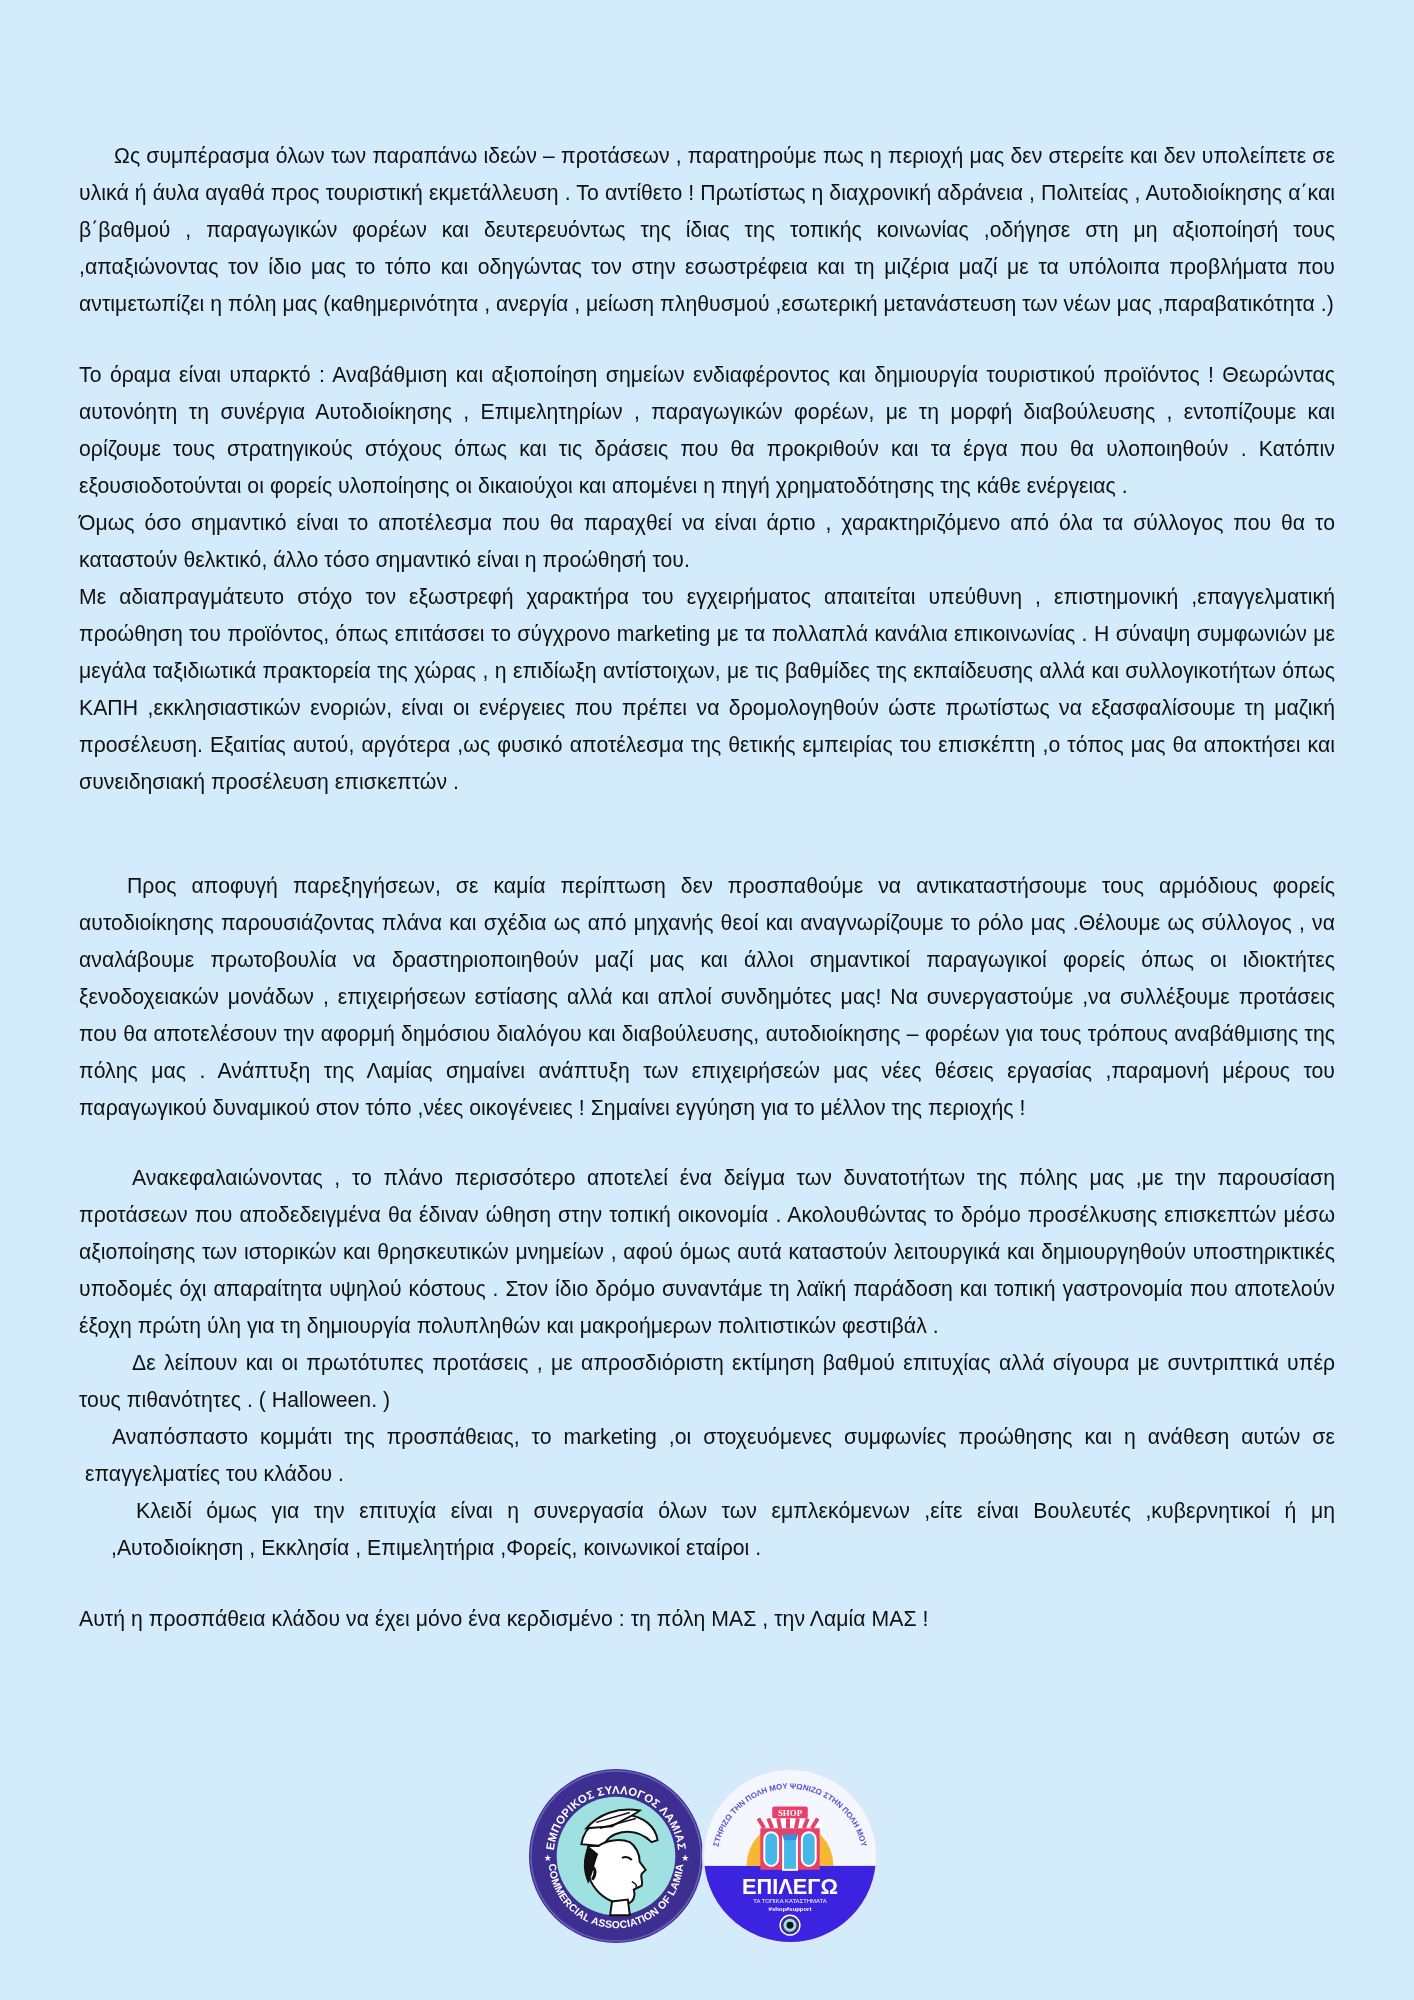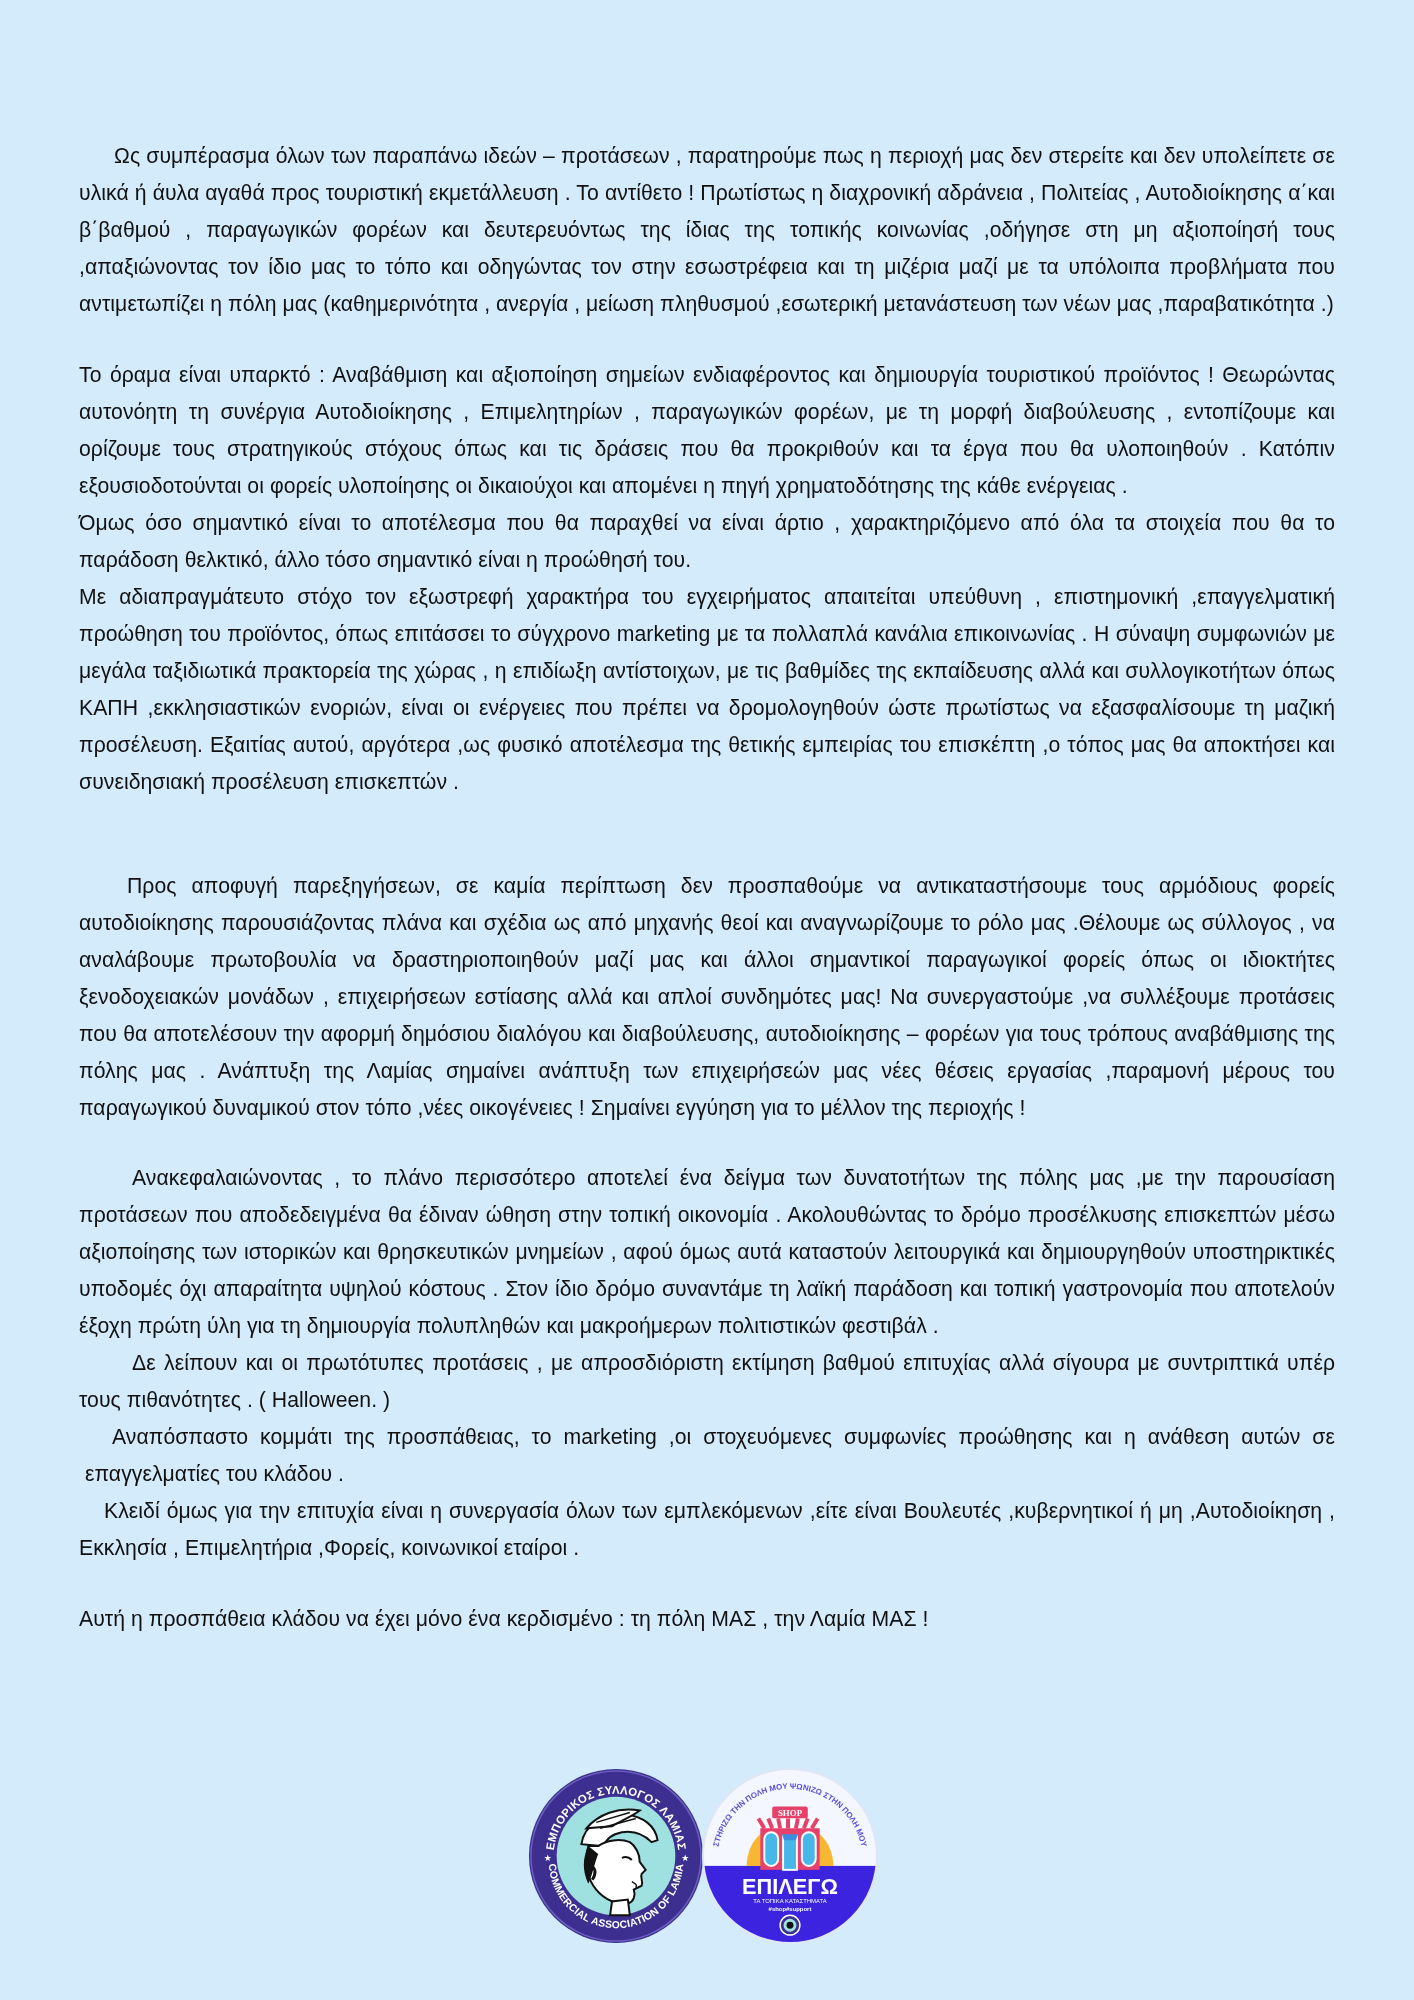--- a/index.html
+++ b/index.html
@@ -28,21 +28,21 @@
       margin: 0;
       letter-spacing: 0.05px;
     }
     .para.last-left { text-align-last: left; }
     .gap-1 { height: 33.6px; }
     .gap-2 { height: 67px; }
     .ind-1 { text-indent: 35px; }
     .ind-2 { text-indent: 48px; }
     .ind-3 { text-indent: 53px; }
     .ind-4 { text-indent: 27px; margin-left: 6px; }
-    .ind-5 { text-indent: 25px; }
+    .ind-5 { text-indent: 25px; margin-left: 32px; }
     .logos {
       position: absolute;
       top: 1767px;
       left: 527px;
       width: 360px;
       height: 180px;
     }
     .logo {
       position: absolute;
       top: 0;
@@ -52,21 +52,21 @@
     .logo.left { left: 0; }
     .logo.right { left: 174px; }
   </style>
 </head>
 <body>
 
 <div class="page">
   <p class="para ind-1">Ως συμπέρασμα όλων των παραπάνω ιδεών – προτάσεων , παρατηρούμε πως η περιοχή μας δεν στερείτε και δεν υπολείπετε σε υλικά ή άυλα αγαθά προς τουριστική εκμετάλλευση . Το αντίθετο ! Πρωτίστως η διαχρονική αδράνεια , Πολιτείας , Αυτοδιοίκησης α΄και β΄βαθμού , παραγωγικών φορέων και δευτερευόντως της ίδιας της τοπικής κοινωνίας ,οδήγησε στη μη αξιοποίησή τους ,απαξιώνοντας τον ίδιο μας το τόπο και οδηγώντας τον στην εσωστρέφεια και τη μιζέρια μαζί με τα υπόλοιπα προβλήματα που αντιμετωπίζει η πόλη μας (καθημερινότητα , ανεργία , μείωση πληθυσμού ,εσωτερική μετανάστευση των νέων μας ,παραβατικότητα .)</p>
   <div class="gap-1"></div>
   <p class="para">Το όραμα είναι υπαρκτό : Αναβάθμιση και αξιοποίηση σημείων ενδιαφέροντος και δημιουργία τουριστικού προϊόντος ! Θεωρώντας αυτονόητη τη συνέργια Αυτοδιοίκησης , Επιμελητηρίων , παραγωγικών φορέων, με τη μορφή διαβούλευσης , εντοπίζουμε και ορίζουμε τους στρατηγικούς στόχους  όπως και τις δράσεις που θα προκριθούν και τα έργα που θα υλοποιηθούν . Κατόπιν εξουσιοδοτούνται οι φορείς υλοποίησης  οι δικαιούχοι και απομένει η πηγή χρηματοδότησης της κάθε ενέργειας .</p>
-  <p class="para">Όμως όσο σημαντικό είναι το αποτέλεσμα που θα παραχθεί να είναι άρτιο , χαρακτηριζόμενο από όλα τα στοιχεία που θα το παράδοση θελκτικό, άλλο τόσο σημαντικό είναι η προώθησή του.</p>
+  <p class="para">Όμως όσο σημαντικό είναι το αποτέλεσμα που θα παραχθεί να είναι άρτιο , χαρακτηριζόμενο από όλα τα σύλλογος που θα το καταστούν θελκτικό, άλλο τόσο σημαντικό είναι η προώθησή του.</p>
   <p class="para">Με αδιαπραγμάτευτο στόχο τον εξωστρεφή χαρακτήρα του εγχειρήματος απαιτείται υπεύθυνη , επιστημονική ,επαγγελματική προώθηση του προϊόντος, όπως  επιτάσσει το σύγχρονο marketing με τα πολλαπλά κανάλια επικοινωνίας . Η σύναψη συμφωνιών με μεγάλα ταξιδιωτικά πρακτορεία της χώρας , η επιδίωξη αντίστοιχων, με τις βαθμίδες της εκπαίδευσης αλλά και συλλογικοτήτων όπως ΚΑΠΗ ,εκκλησιαστικών ενοριών, είναι οι ενέργειες που πρέπει να δρομολογηθούν ώστε πρωτίστως να εξασφαλίσουμε τη μαζική προσέλευση. Εξαιτίας αυτού, αργότερα ,ως φυσικό αποτέλεσμα της θετικής εμπειρίας του επισκέπτη ,ο τόπος μας θα αποκτήσει και συνειδησιακή προσέλευση επισκεπτών .</p>
   <div class="gap-2"></div>
   <p class="para ind-2">Προς αποφυγή παρεξηγήσεων, σε καμία περίπτωση δεν προσπαθούμε να αντικαταστήσουμε τους αρμόδιους φορείς αυτοδιοίκησης παρουσιάζοντας πλάνα και σχέδια ως από μηχανής θεοί και αναγνωρίζουμε το ρόλο μας .Θέλουμε ως σύλλογος , να αναλάβουμε πρωτοβουλία να δραστηριοποιηθούν μαζί μας και άλλοι σημαντικοί παραγωγικοί φορείς όπως οι ιδιοκτήτες ξενοδοχειακών μονάδων , επιχειρήσεων εστίασης αλλά και απλοί συνδημότες μας! Να συνεργαστούμε ,να συλλέξουμε προτάσεις που θα αποτελέσουν την αφορμή δημόσιου διαλόγου και διαβούλευσης, αυτοδιοίκησης – φορέων για τους τρόπους αναβάθμισης της πόλης μας . Ανάπτυξη της Λαμίας σημαίνει ανάπτυξη των επιχειρήσεών μας νέες θέσεις εργασίας ,παραμονή μέρους του παραγωγικού δυναμικού στον τόπο ,νέες οικογένειες ! Σημαίνει εγγύηση για το μέλλον της περιοχής !</p>
   <div class="gap-1"></div>
   <p class="para ind-3">Ανακεφαλαιώνοντας , το πλάνο περισσότερο αποτελεί ένα δείγμα των δυνατοτήτων της πόλης μας ,με την παρουσίαση  προτάσεων που αποδεδειγμένα θα έδιναν ώθηση στην τοπική οικονομία . Ακολουθώντας το δρόμο προσέλκυσης επισκεπτών μέσω αξιοποίησης των ιστορικών και θρησκευτικών μνημείων , αφού όμως αυτά καταστούν λειτουργικά και δημιουργηθούν υποστηρικτικές υποδομές όχι απαραίτητα υψηλού κόστους . Στον ίδιο δρόμο συναντάμε τη λαϊκή παράδοση και τοπική γαστρονομία που αποτελούν έξοχη πρώτη ύλη για τη δημιουργία πολυπληθών και μακροήμερων πολιτιστικών φεστιβάλ .</p>
   <p class="para ind-3">Δε λείπουν και οι πρωτότυπες προτάσεις , με απροσδιόριστη εκτίμηση βαθμού επιτυχίας αλλά σίγουρα με συντριπτικά υπέρ τους πιθανότητες . ( Halloween. )</p>
   <p class="para ind-4">Αναπόσπαστο κομμάτι της προσπάθειας, το marketing  ,οι στοχευόμενες συμφωνίες προώθησης και η ανάθεση αυτών σε επαγγελματίες του κλάδου .</p>
   <p class="para ind-5">Κλειδί όμως για την επιτυχία είναι η συνεργασία όλων των εμπλεκόμενων ,είτε είναι Βουλευτές ,κυβερνητικοί ή μη ,Αυτοδιοίκηση , Εκκλησία , Επιμελητήρια ,Φορείς, κοινωνικοί εταίροι .</p>
   <div class="gap-1"></div>
   <p class="para last-left">Αυτή η προσπάθεια κλάδου να έχει μόνο ένα κερδισμένο : τη πόλη ΜΑΣ , την Λαμία ΜΑΣ !</p>

